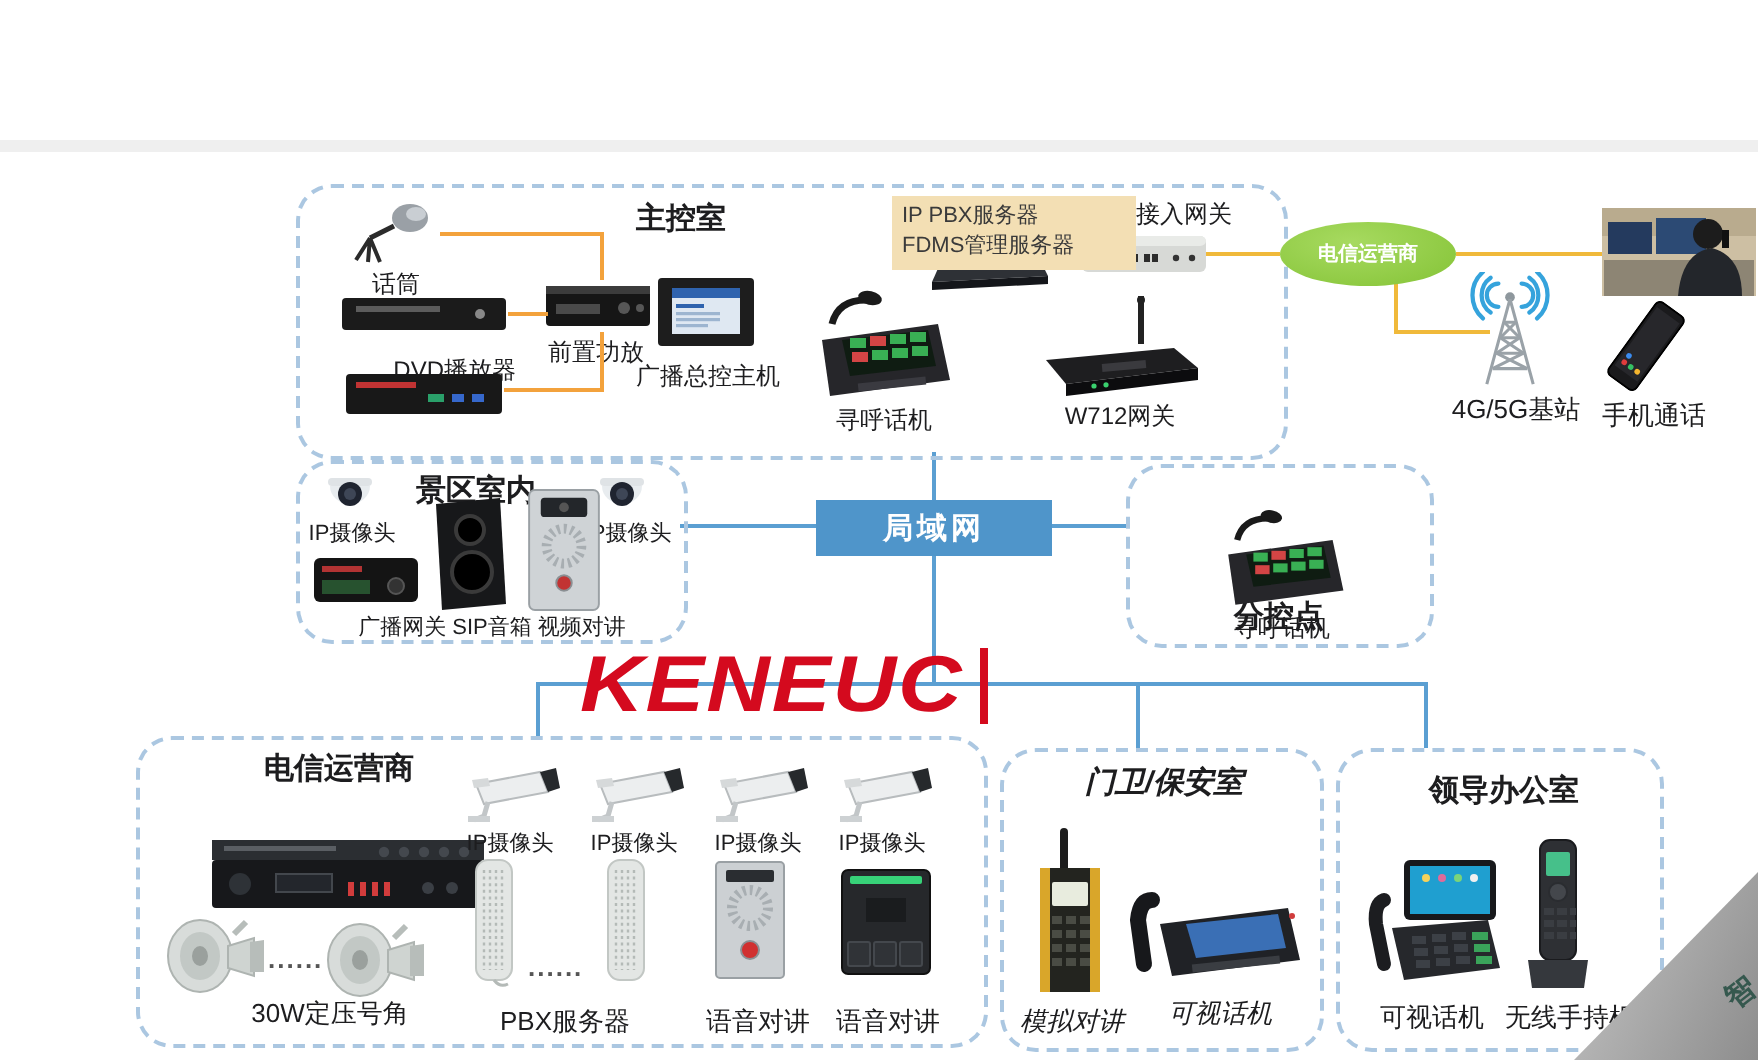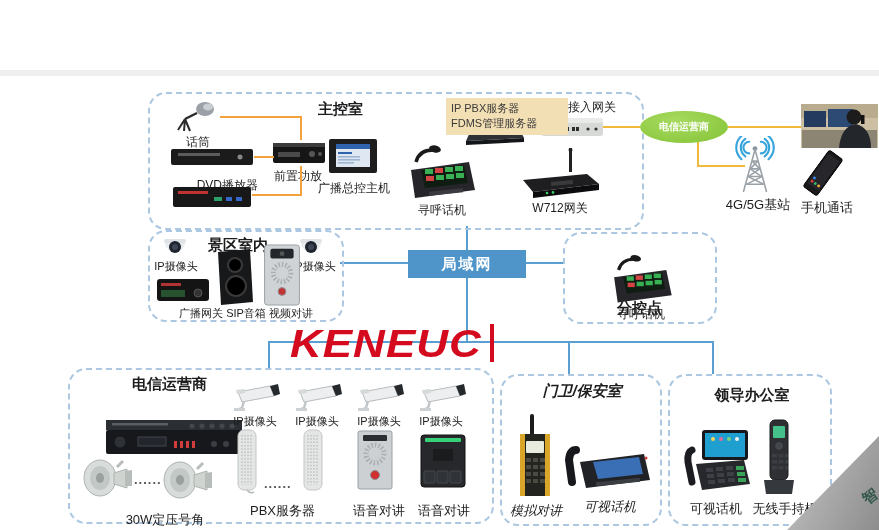--- a/index.html
+++ b/index.html
@@ -362,21 +362,21 @@
     <div class="dev" style="left:92px;top:90px;">
       <svg width="52" height="42" viewBox="0 0 52 42">
         <ellipse cx="18" cy="20" rx="16" ry="18" fill="#d8dcda" stroke="#aeb4b1"></ellipse>
         <ellipse cx="18" cy="20" rx="10" ry="12" fill="#c2c8c5"></ellipse>
         <ellipse cx="18" cy="20" rx="4" ry="5" fill="#9aa09d"></ellipse>
         <path d="M32 15 L45 11 L45 30 L32 26 Z" fill="#cfd4d1" stroke="#aeb4b1"></path>
         <path d="M43 13 L50 12 L50 28 L43 28 Z" fill="#b7bdba"></path>
         <path d="M35 9 L41 3" stroke="#b7bdba" stroke-width="3"></path>
       </svg>
     </div>
-    <div class="lbl md" style="left:40px;top:141px;width:110px;">30W定压号角</div>
+    <div class="lbl md" style="left:40px;top:128px;width:110px;">30W定压号角</div>
 
     <div class="dev" style="left:160px;top:12px;">
       <svg width="54" height="30" viewBox="0 0 54 30">
         <path d="M8 10 L40 4 L44 14 L12 20 Z" fill="#eceeef" stroke="#b8bcbe"></path>
         <path d="M40 4 L48 2 L50 12 L44 14 Z" fill="#26292c"></path>
         <path d="M6 8 L14 7 L15 11 L7 12 Z" fill="#d6d9da"></path>
         <path d="M14 19 L12 26 M12 26 L7 28" stroke="#c2c6c8" stroke-width="2.5" fill="none"></path>
         <rect x="4" y="26" width="11" height="3" fill="#cdd1d3"></rect>
       </svg>
     </div>

